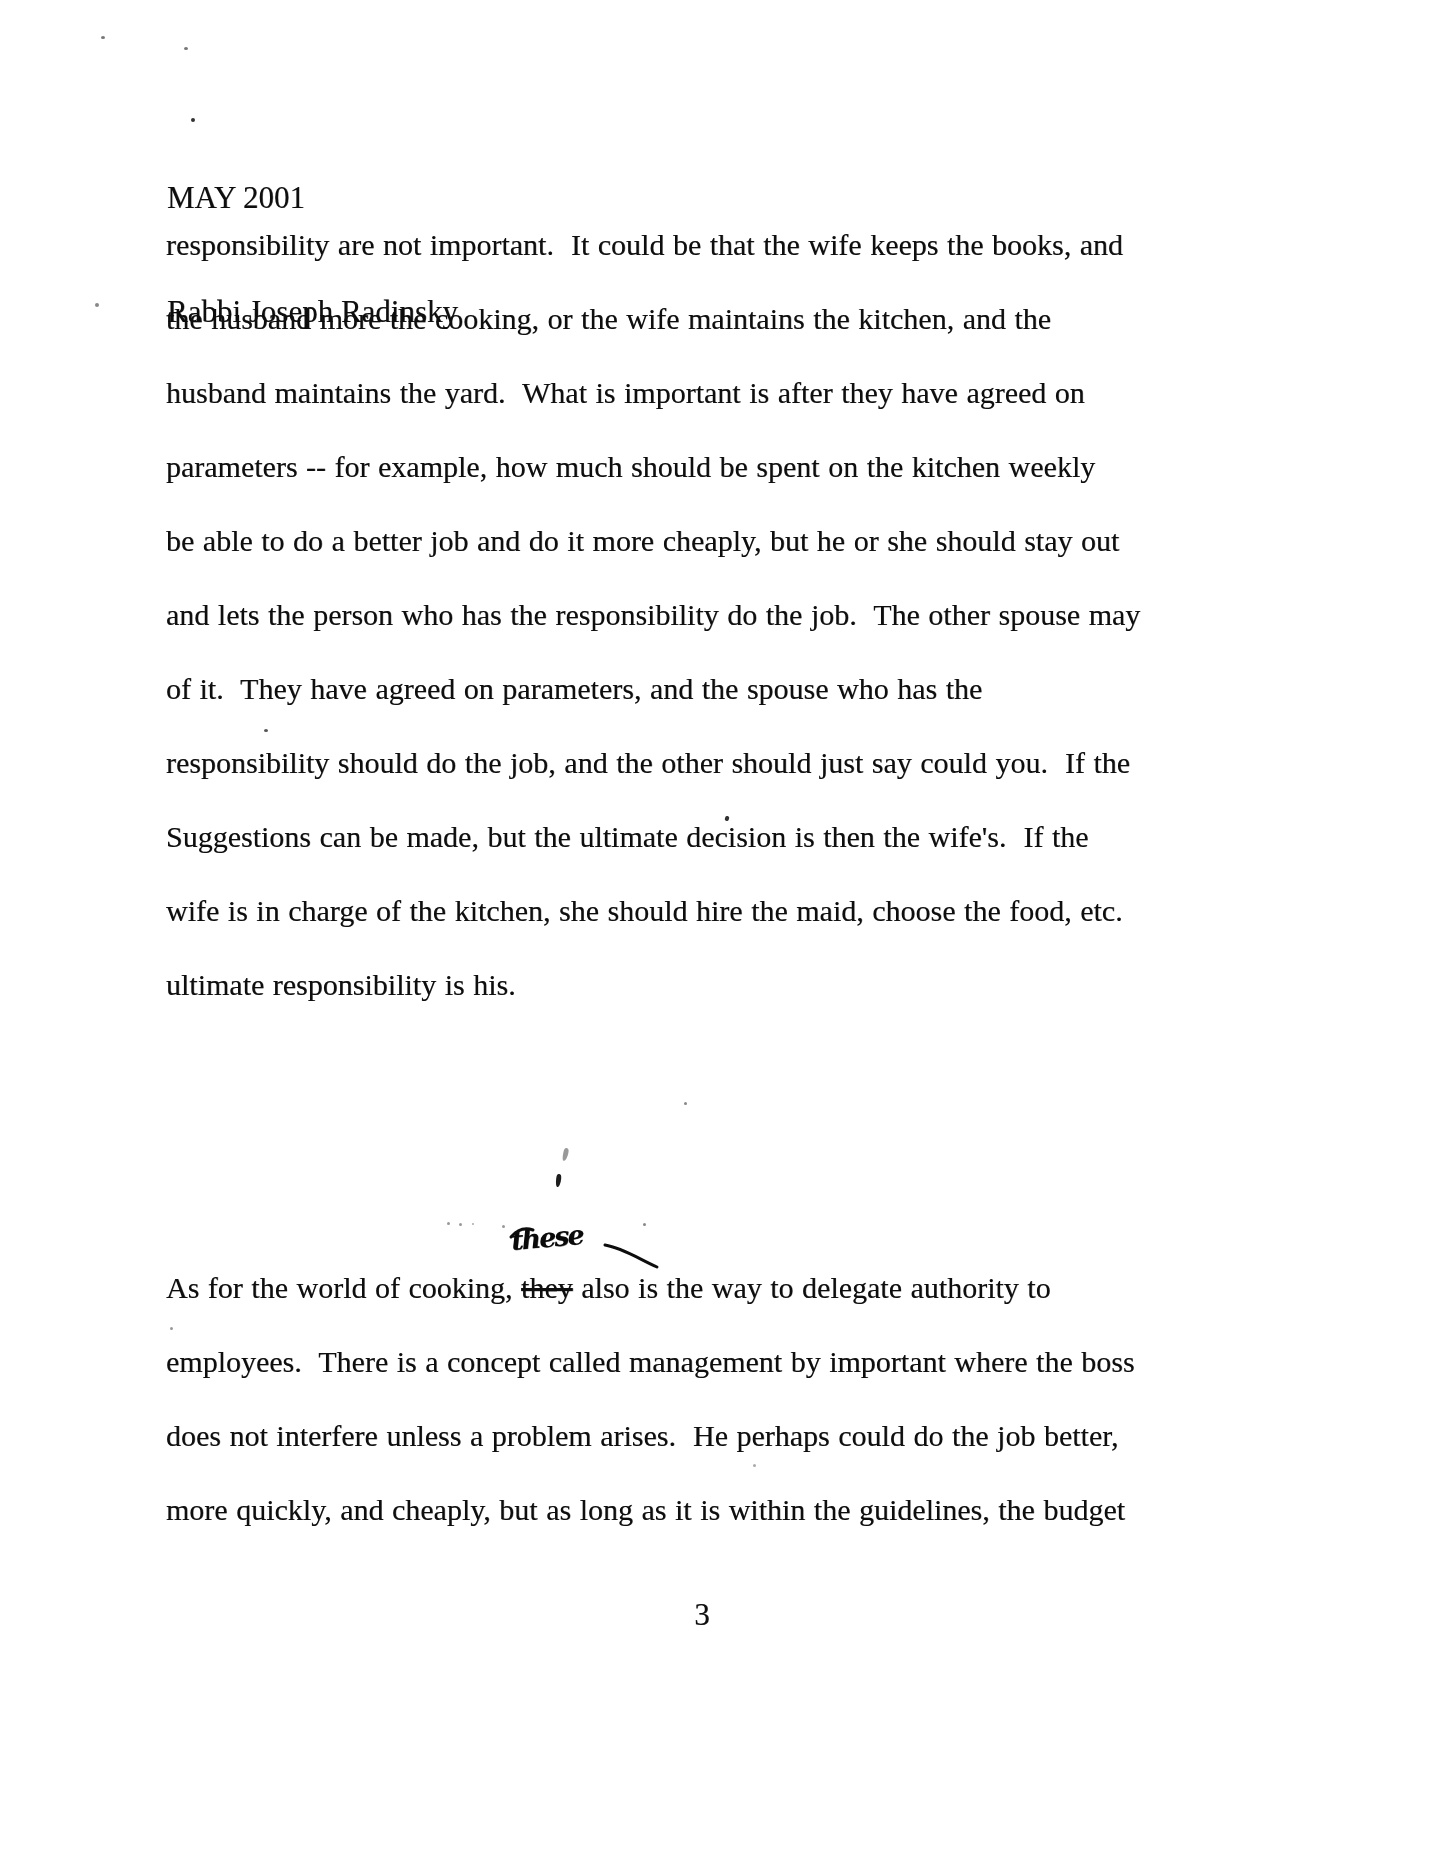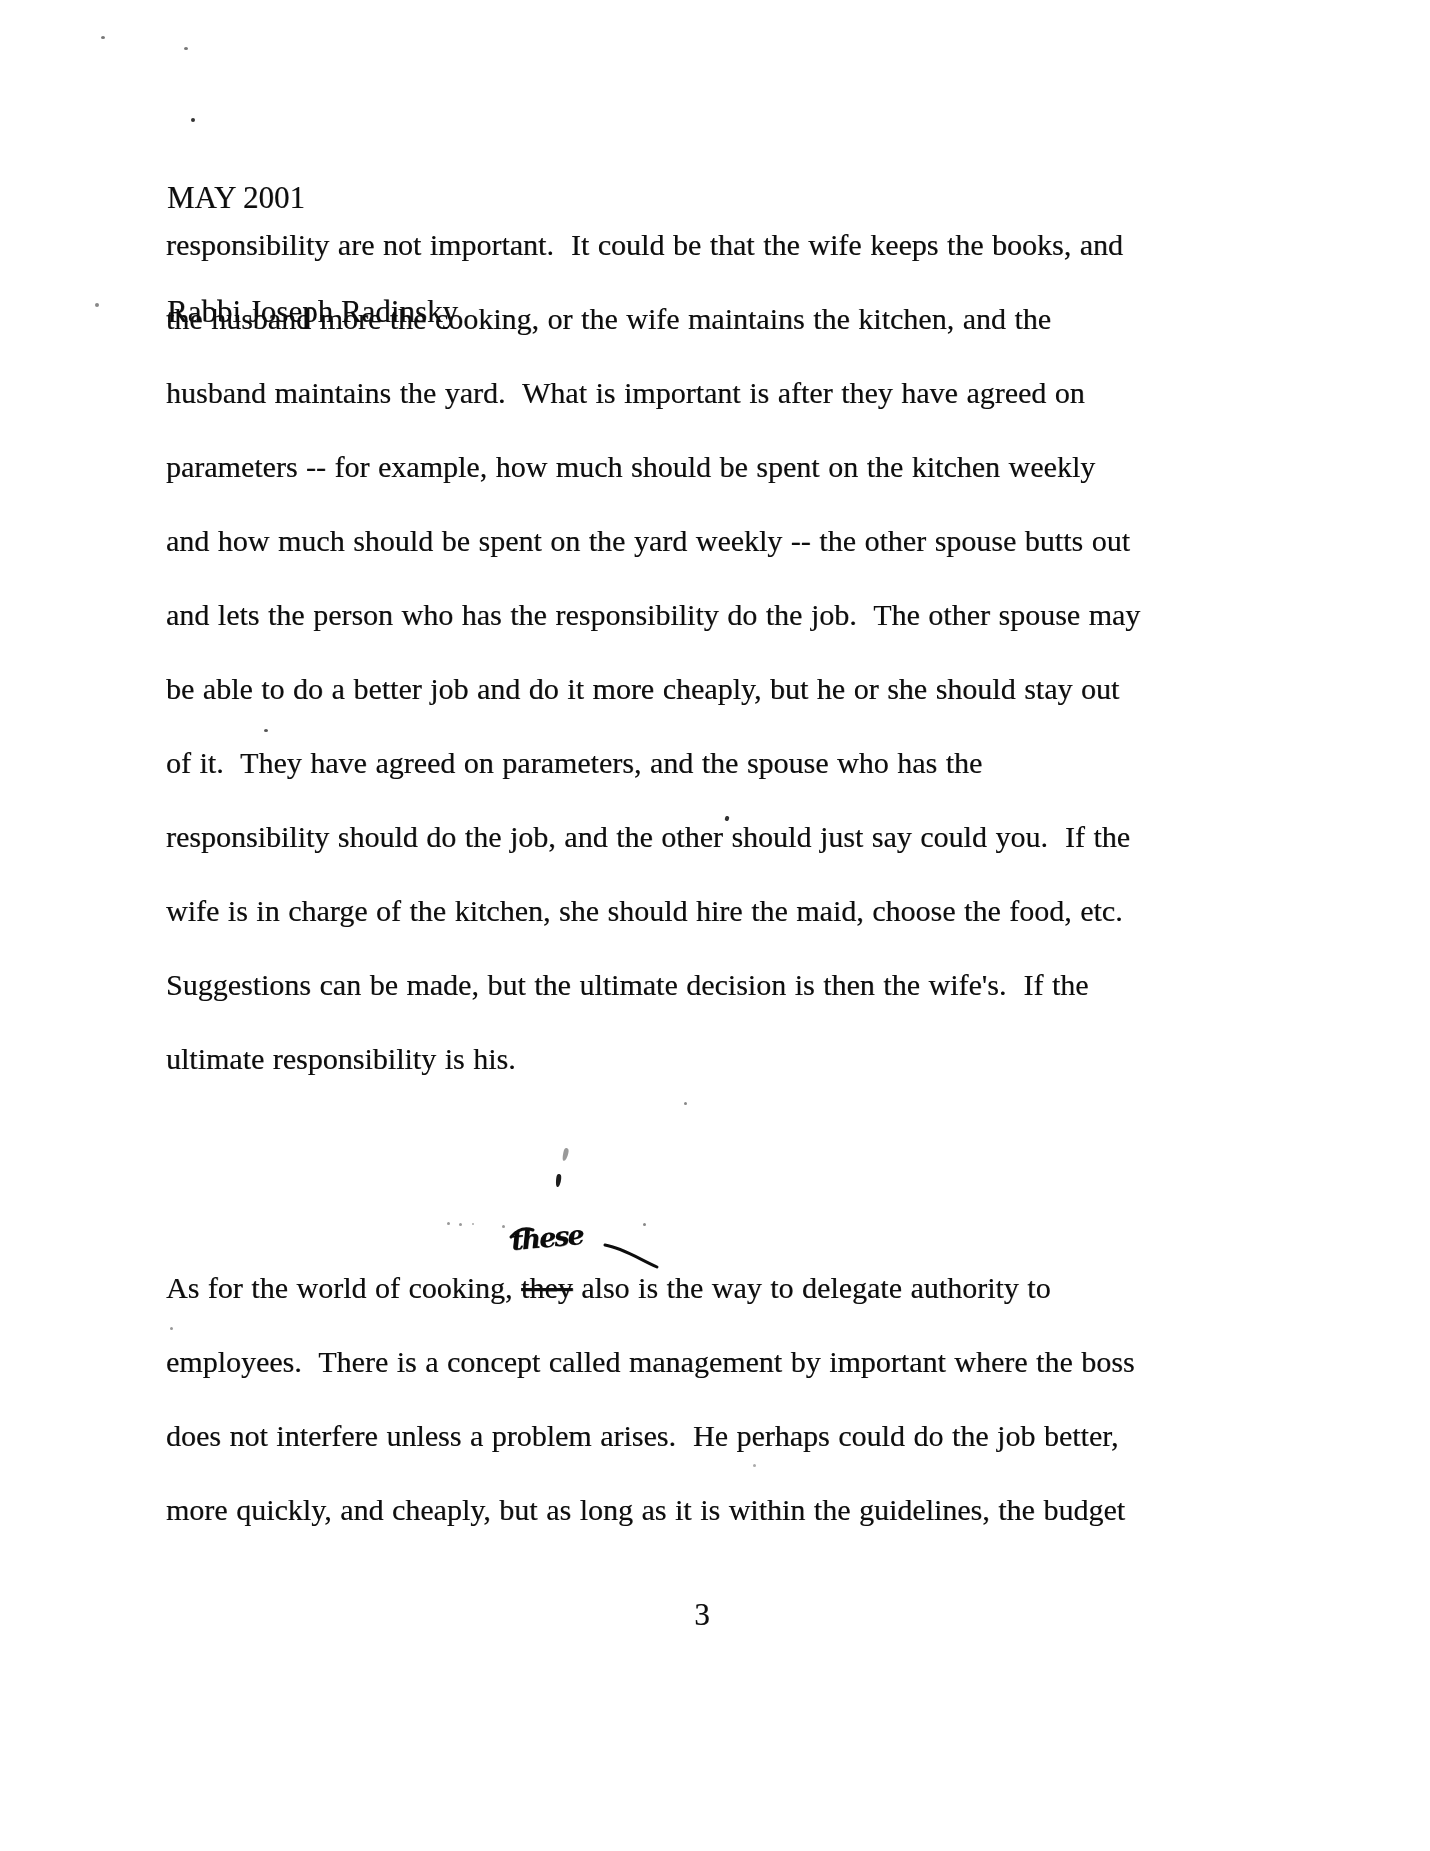--- a/index.html
+++ b/index.html
@@ -89,27 +89,26 @@
   <div class="header txt">
     <div>MAY 2001</div>
     <div>Rabbi Joseph Radinsky</div>
   </div>
 
   <div class="para para1 txt">
     <div class="line">responsibility are not important.  It could be that the wife keeps the books, and</div>
     <div class="line">the husband more the cooking, or the wife maintains the kitchen, and the</div>
     <div class="line">husband maintains the yard.  What is important is after they have agreed on</div>
     <div class="line">parameters -- for example, how much should be spent on the kitchen weekly</div>
-    <div class="line">and how much should be spent on the yard weekly -- the other spouse butts out</div>
+    <div class="line">be able to do a better job and do it more cheaply, but he or she should stay out</div>
     <div class="line">and lets the person who has the responsibility do the job.  The other spouse may</div>
-    <div class="line">be able to do a better job and do it more cheaply, but he or she should stay out</div>
     <div class="line">of it.  They have agreed on parameters, and the spouse who has the</div>
     <div class="line">responsibility should do the job, and the other should just say could you.  If the</div>
+    <div class="line">Suggestions can be made, but the ultimate decision is then the wife's.  If the</div>
     <div class="line">wife is in charge of the kitchen, she should hire the maid, choose the food, etc.</div>
-    <div class="line">Suggestions can be made, but the ultimate decision is then the wife's.  If the</div>
     <div class="line">ultimate responsibility is his.</div>
   </div>
 
   <div class="para para2 txt">
     <div class="line"><span>As for the world of cooking, </span><span class="struckwrap"><span class="struck">they</span><span class="handwritten">these</span><svg class="scribble" width="160" height="66" viewBox="0 0 160 66">
             <path d="M4,20 C10,13 18,10 26,13" stroke="#0d0d0d" stroke-width="3" fill="none" stroke-linecap="round"></path>
             <path d="M98,28 C116,31 132,42 150,50" stroke="#0d0d0d" stroke-width="3" fill="none" stroke-linecap="round"></path>
           </svg></span><span> also is the way to delegate authority to</span></div>
     <div class="line">employees.  There is a concept called management by important where the boss</div>
     <div class="line">does not interfere unless a problem arises.  He perhaps could do the job better,</div>

